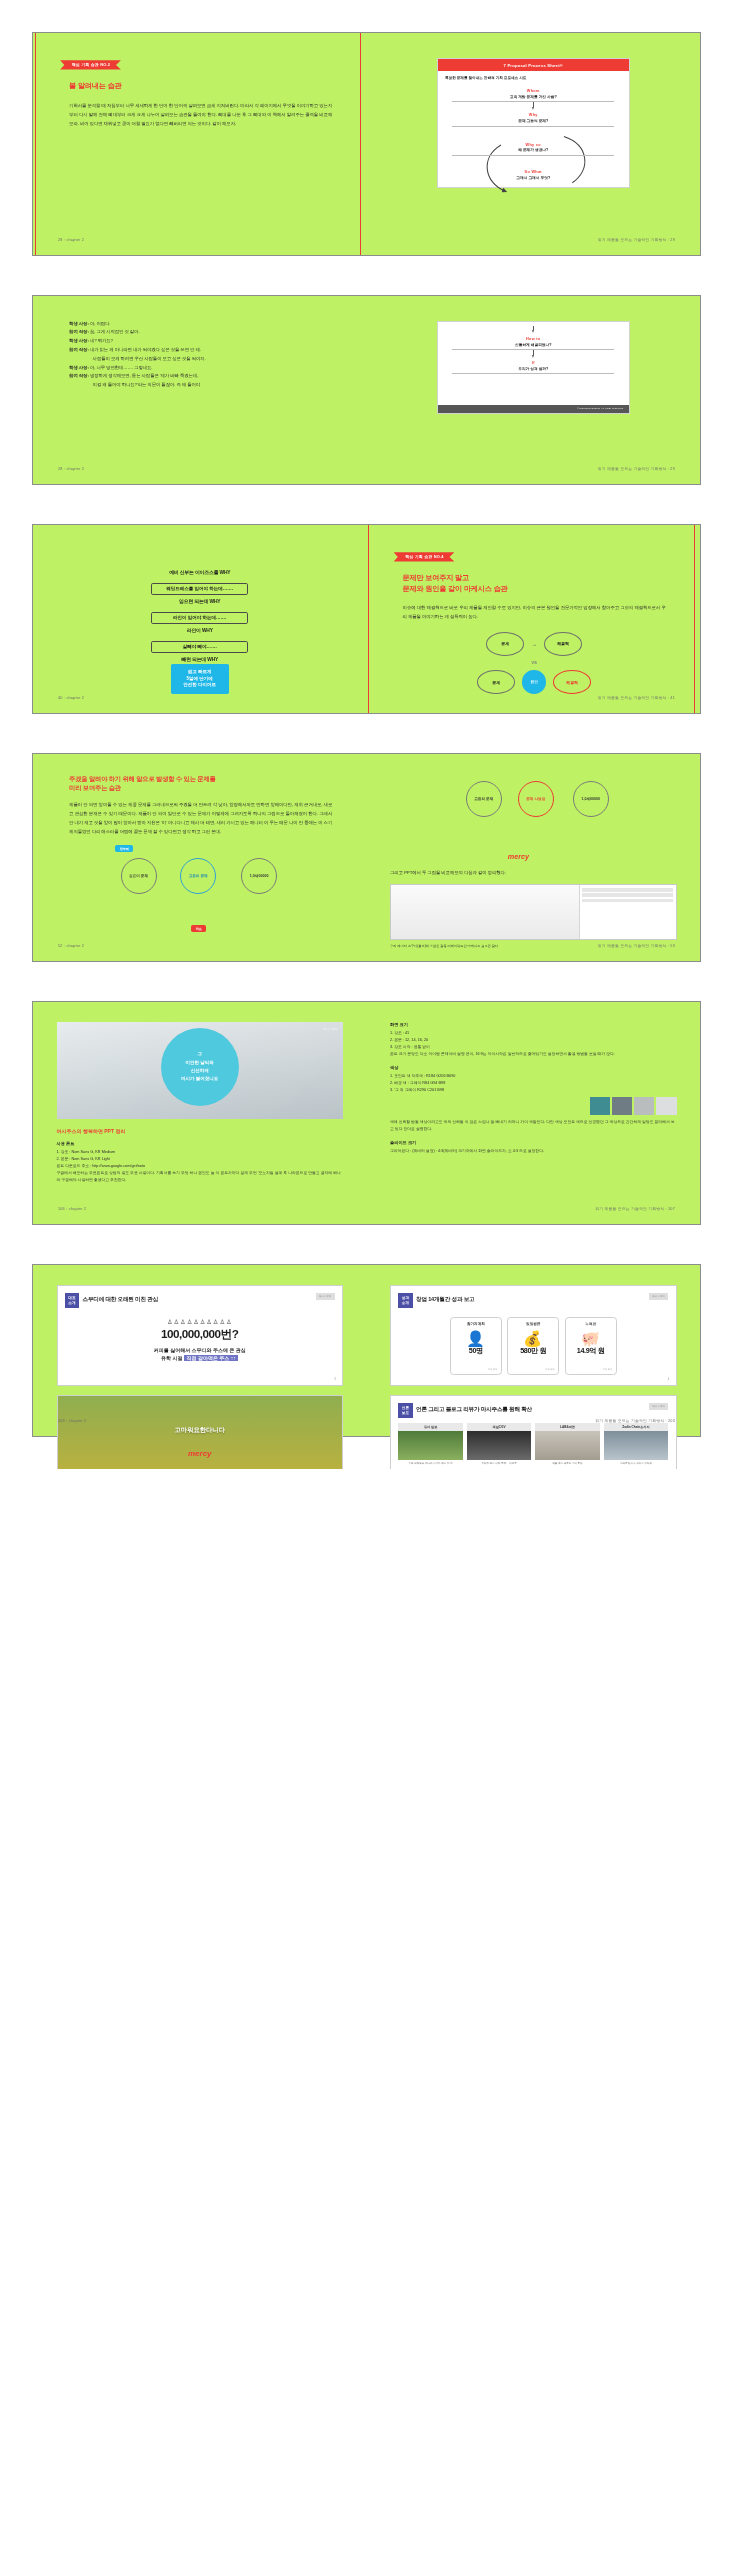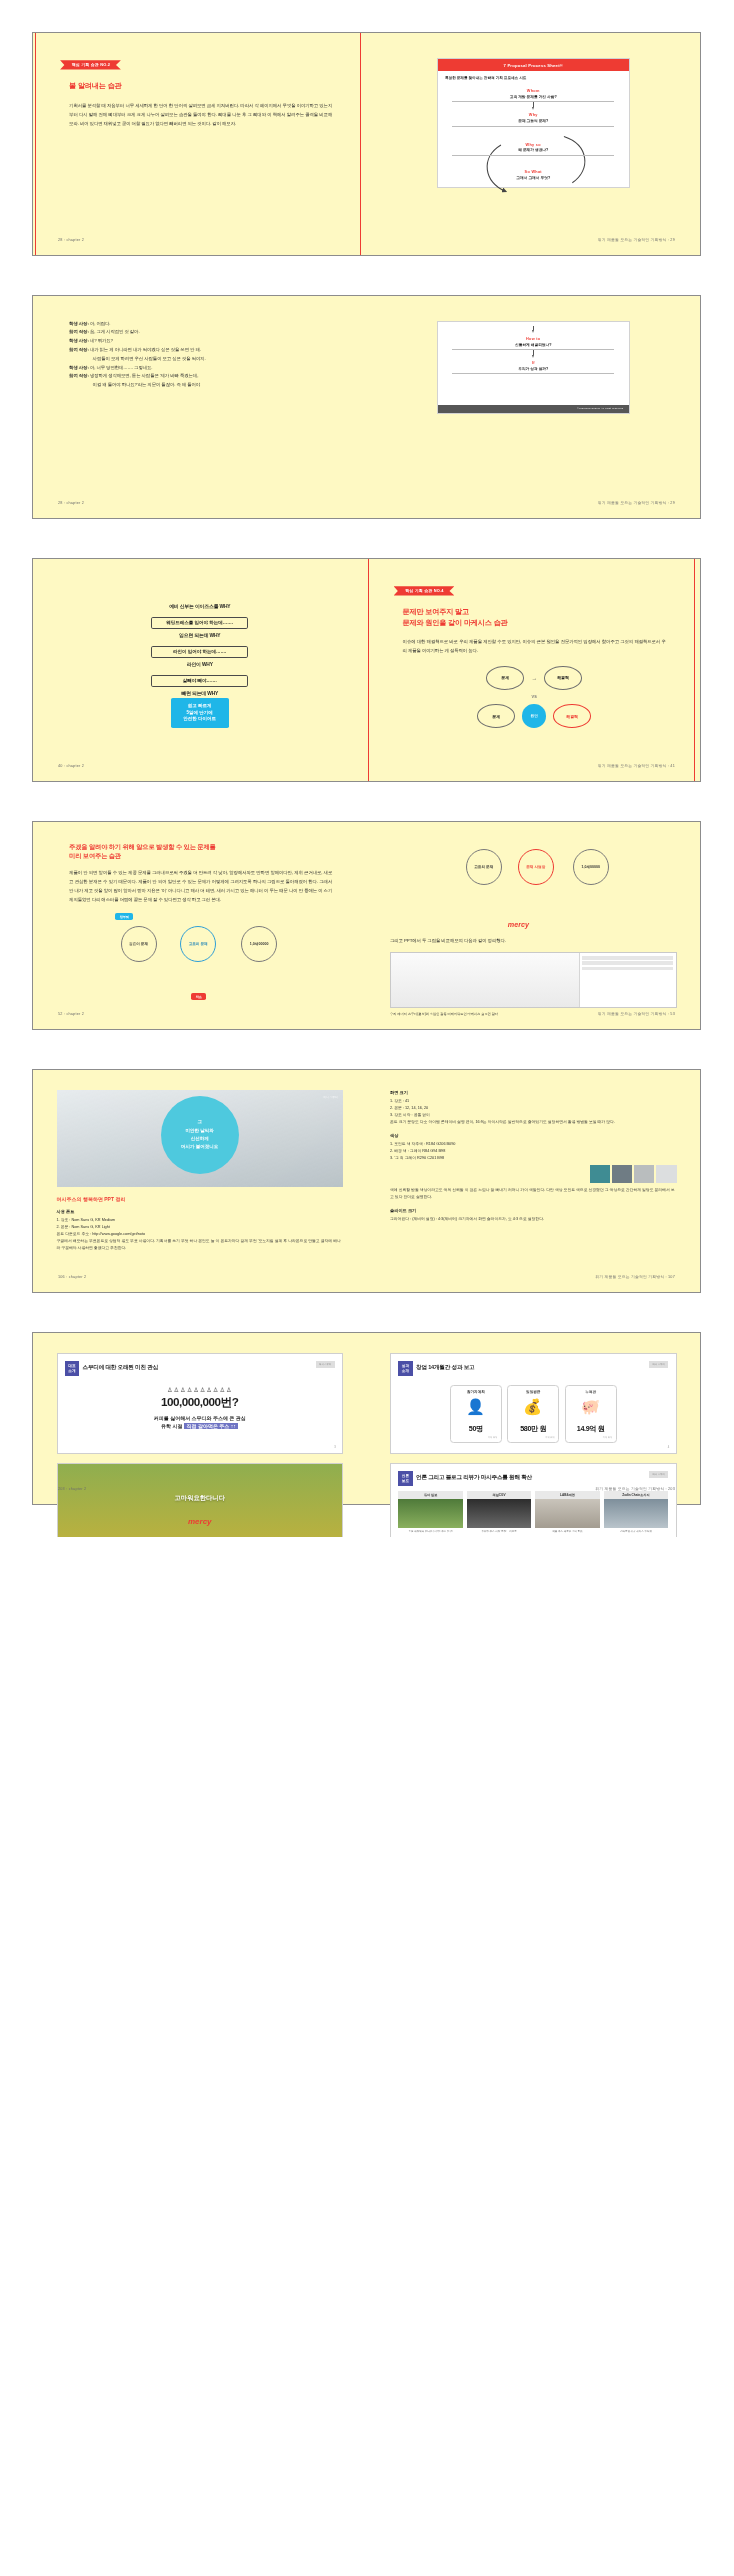--- a/index.html
+++ b/index.html
@@ -7,27 +7,27 @@
     width: 734px;
     background: #ffffff;
     font-family: "Liberation Sans", sans-serif;
     -webkit-font-smoothing: antialiased;
   }
   .page-stack { width: 734px; padding: 32px 32px 32px 32px; display: flex; flex-direction: column; gap: 39px; }
 
   
   .spread {
     border: 0.9px solid #8c8c8c;
-    background: #fef9c3;
+    background: #bef264;
     display: flex;
     width: 669px;
     position: relative;
   }
   .spread.h1 { height: 224px; }
-  .spread.h2 { height: 224px; }
+  .spread.h2 { height: 190px; }
   .spread.h3 { height: 209px; }
   .spread.h4 { height: 224px; }
   .spread.h5 { height: 173px; justify-content: flex-end; }
   .page {
     flex: 1 1 50%;
     position: relative;
     padding: 20px 23.5px 0 23.5px;
   }
   .page.left { }
   .page.right { }
@@ -271,21 +271,21 @@
   .hl { background: #6f74c4; color: #fff; padding: 0 2.7px; }
 
   .kpis { display: flex; gap: 5.4px; justify-content: center; margin-top: 23.5px; }
   .kpi {
     border: 0.9px solid #d0d0d0; border-radius: 3.6px;
     width: 52px; height: 58px; text-align: center; padding-top: 4.5px;
     position: relative;
   }
   .kpi .klabel { font-size: 3.6px; font-weight: bold; color: #333; }
   .kpi .kicon { font-size: 15.3px; margin-top: 4.5px; line-height: 1; }
-  .kpi .kval { font-size: 7.2px; font-weight: bold; color: #151515; margin-top: 10px; letter-spacing: -0.4px; }
+  .kpi .kval { font-size: 7.2px; font-weight: bold; color: #151515; margin-top: 0; letter-spacing: -0.4px; }
   .kpi .ksrc { position: absolute; bottom: 2.7px; right: 3.6px; font-size: 2.2px; color: #aaa; }
 
   .grid4 { display: flex; gap: 3.6px; margin-top: 20px; }
   .gcell { flex: 1; }
   .gcell .ghead {
     background: #e9e9e9; font-size: 3.1px; font-weight: bold; color: #333;
     text-align: center; padding: 1.8px 0;
   }
   .gcell .gimg { height: 29px; }
   .gcell .gcap { font-size: 2.5px; color: #555; text-align: center; padding: 1.8px 0.9px; line-height: 1.4; }

